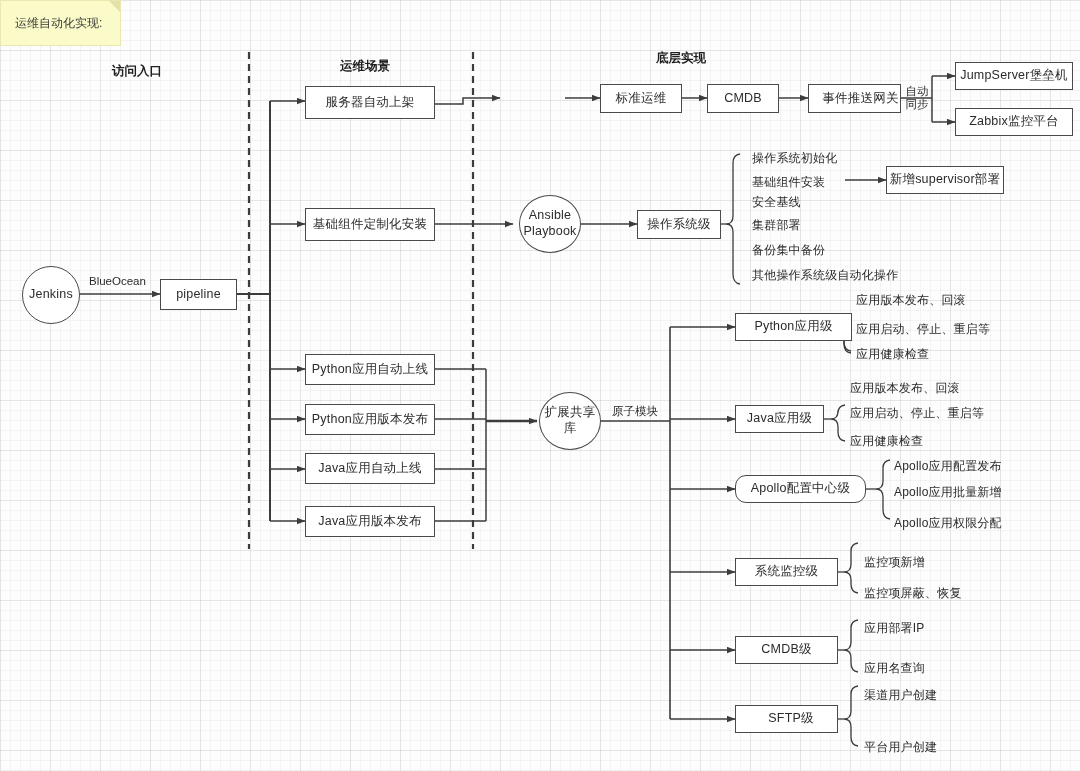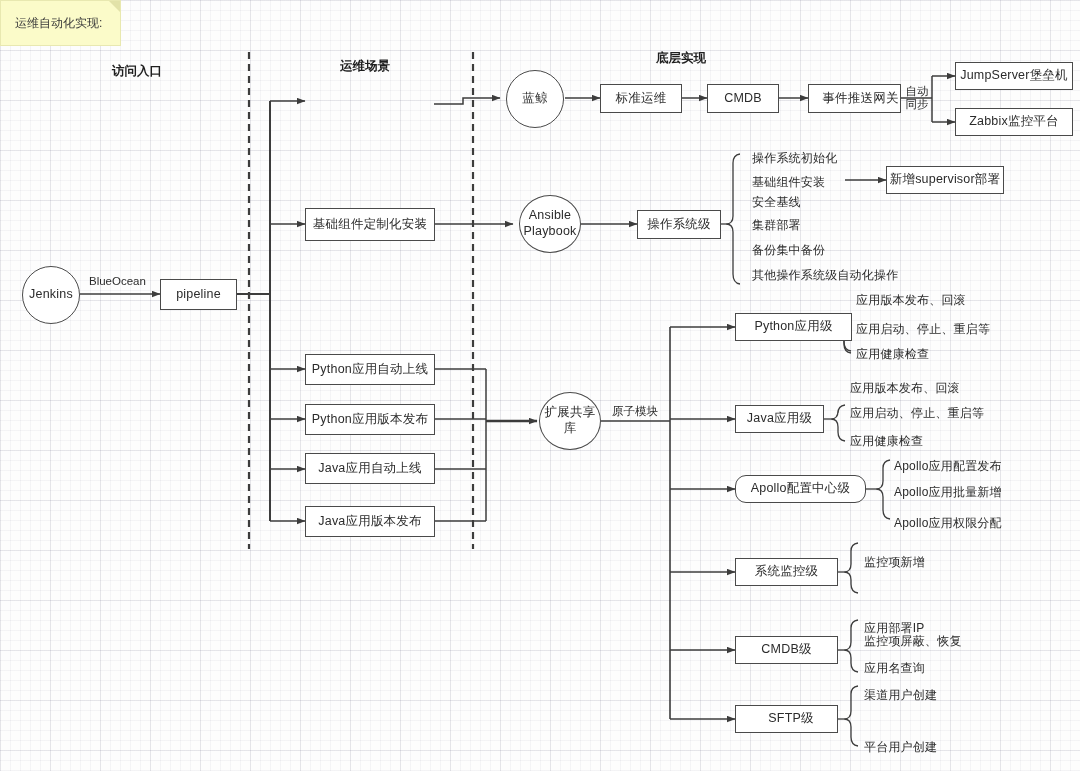--- a/index.html
+++ b/index.html
@@ -187,27 +187,27 @@
   </div>
 
   <div class="heading" style="left:112px; top:63px;">访问入口</div>
   <div class="heading" style="left:340px; top:58px;">运维场景</div>
   <div class="heading" style="left:656px; top:50px;">底层实现</div>
 
   <div class="node circle" style="left:22px; top:266px; width:58px; height:58px;">Jenkins</div>
   <div class="node" style="left:160px; top:279px; width:77px; height:31px;">pipeline</div>
   <div class="edge-label" style="left:89px; top:275px;">BlueOcean</div>
 
+  <div class="node" style="left:305px; top:86px; width:130px; height:33px;">服务器自动上架</div>
   <div class="node" style="left:305px; top:208px; width:130px; height:33px;">基础组件定制化安装</div>
   <div class="node" style="left:305px; top:354px; width:130px; height:31px;">Python应用自动上线</div>
   <div class="node" style="left:305px; top:404px; width:130px; height:31px;">Python应用版本发布</div>
   <div class="node" style="left:305px; top:453px; width:130px; height:31px;">Java应用自动上线</div>
   <div class="node" style="left:305px; top:506px; width:130px; height:31px;">Java应用版本发布</div>
 
-  <div class="node circle" style="left:506px; top:70px; width:58px; height:58px;">蓝鲸</div>
   <div class="node circle" style="left:519px; top:195px; width:62px; height:58px; flex-direction:column;">
     <span>Ansible</span>
     <span>Playbook</span>
   </div>
   <div class="node circle" style="left:539px; top:392px; width:62px; height:58px; flex-direction:column;">
     <span>扩展共享</span>
     <span>库</span>
   </div>
   <div class="edge-label" style="left:612px; top:404px;">原子模块</div>
 
@@ -237,21 +237,21 @@
   <div class="leaf" style="left:850px; top:405px;">应用启动、停止、重启等</div>
   <div class="leaf" style="left:850px; top:433px;">应用健康检查</div>
 
   <div class="node" style="left:735px; top:475px; width:131px; height:28px;border-radius:11px;">Apollo配置中心级</div>
   <div class="leaf" style="left:894px; top:458px;">Apollo应用配置发布</div>
   <div class="leaf" style="left:894px; top:484px;">Apollo应用批量新增</div>
   <div class="leaf" style="left:894px; top:515px;">Apollo应用权限分配</div>
 
   <div class="node" style="left:735px; top:558px; width:103px; height:28px;">系统监控级</div>
   <div class="leaf" style="left:864px; top:554px;">监控项新增</div>
-  <div class="leaf" style="left:864px; top:585px;margin-top:48px;">监控项屏蔽、恢复</div>
+  <div class="leaf" style="left:864px; top:585px;">监控项屏蔽、恢复</div>
 
   <div class="node" style="left:735px; top:636px; width:103px; height:28px;">CMDB级</div>
   <div class="leaf" style="left:864px; top:620px;">应用部署IP</div>
   <div class="leaf" style="left:864px; top:660px;">应用名查询</div>
 
   <div class="node" style="left:735px; top:705px; width:103px; height:28px;padding-left:9px;">SFTP级</div>
   <div class="leaf" style="left:864px; top:687px;">渠道用户创建</div>
   <div class="leaf" style="left:864px; top:739px;">平台用户创建</div>
 
 </div>

